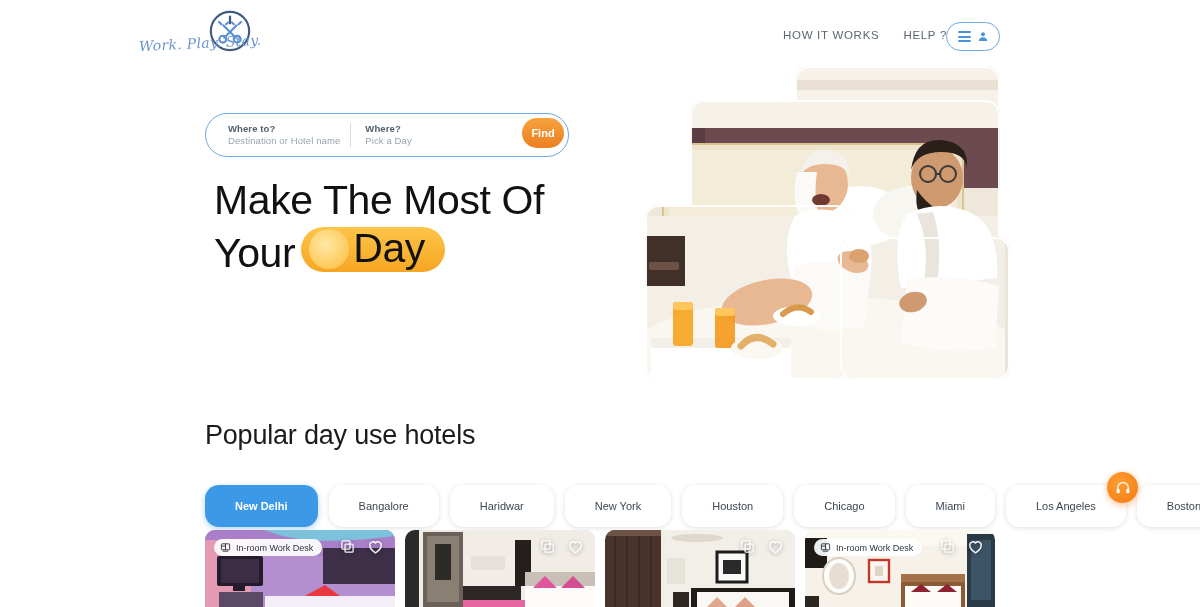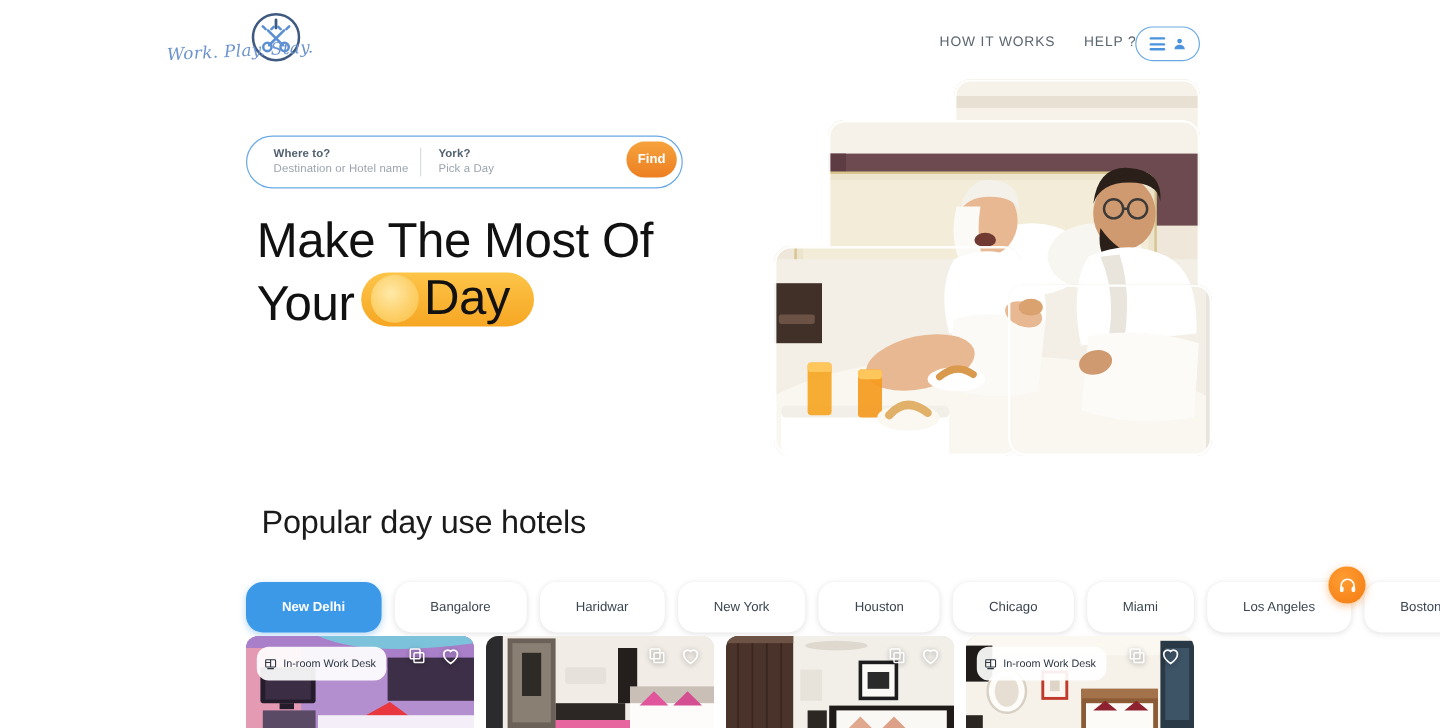--- a/index.html
+++ b/index.html
@@ -90,40 +90,40 @@
   .panel.p1 { left: 150px; top: 0px;  width: 205px; height: 160px; }
   .panel.p2 { left: 45px;  top: 34px; width: 310px; height: 184px; }
   .panel.p3 { left: 0px;   top: 139px;width: 205px; height: 175px; }
   .panel.p4 { left: 195px; top: 171px;width: 170px; height: 143px; }
   .panel .scene { position: absolute; left: 0; top: 0; }
   .panel-edge { position: absolute; inset: 0; box-shadow: inset 0 0 0 2px rgba(255,255,255,.95); border-radius: 14px; pointer-events: none; }
 
   
   .section-title {
     position: absolute; left: 205px; top: 420px;
-    font-size: 27px; color: #1b1b1b; font-weight: 400; letter-spacing: -.2px; margin-left: 13px;
+    font-size: 27px; color: #1b1b1b; font-weight: 400; letter-spacing: -.2px;
   }
   .city-tabs { position: absolute; left: 205px; top: 485px; display: flex; gap: 11px; align-items: center; }
   .city-tab {
     height: 42px; padding: 0 30px; border-radius: 14px; background: #fff;
     box-shadow: 0 1px 5px rgba(0,0,0,.13);
     display: flex; align-items: center; justify-content: center;
     font-size: 11px; color: #3c4650; white-space: nowrap; cursor: pointer; border: none;
   }
   .city-tab.active { background: #3b99e8; color: #fff; font-weight: 700; box-shadow: 0 2px 6px rgba(59,153,232,.4); }
 
   
   .cards { position: absolute; left: 205px; top: 530px; display: flex; gap: 0px; }
   .hcard {
     width: 190px; height: 77px; margin-right: 10px; border-radius: 10px 10px 0 0;
     position: relative; overflow: hidden; background: #d9d2cb; cursor: pointer;
   }
   .hcard .photo { position: absolute; inset: 0; }
   .badge {
-    position: absolute; left: 9px; top: 9px; height: 28px; padding: 0 9px 0 6px;
+    position: absolute; left: 9px; top: 9px; height: 17px; padding: 0 9px 0 6px;
     background: rgba(255,255,255,.92); border-radius: 10px;
     display: flex; align-items: center; gap: 5px;
     font-size: 9px; color: #2d3640; white-space: nowrap;
   }
   .badge svg { width: 11px; height: 11px; color: #2d3640; flex: 0 0 11px; }
   .card-icons { position: absolute; right: 11px; top: 8px; display: flex; gap: 12px; align-items: center; }
   .ic { color: rgba(255,255,255,.96); filter: drop-shadow(0 1px 2px rgba(0,0,0,.35)); }
   .ic.gallery { width: 15px; height: 15px; }
   .ic.heart { width: 17px; height: 17px; }
 
@@ -183,21 +183,21 @@
       </svg>
     </div>
   </div>
 
   <div class="searchbar">
     <div class="sfield">
       <div class="sfield-label">Where to?</div>
       <div class="sfield-ph">Destination or Hotel name</div>
     </div>
     <div class="sfield second">
-      <div class="sfield-label">York?</div>
+      <div class="sfield-label">Where?</div>
       <div class="sfield-ph">Pick a Day</div>
     </div>
     <button class="find-btn">Find</button>
   </div>
 
   <h1 class="hero-title">
     <span class="hero-line">Make The Most Of</span>
     <span class="hero-line"><span>Your</span><span class="day-pill">
           <span class="sun"></span>
           <span class="day-word">Day</span>

